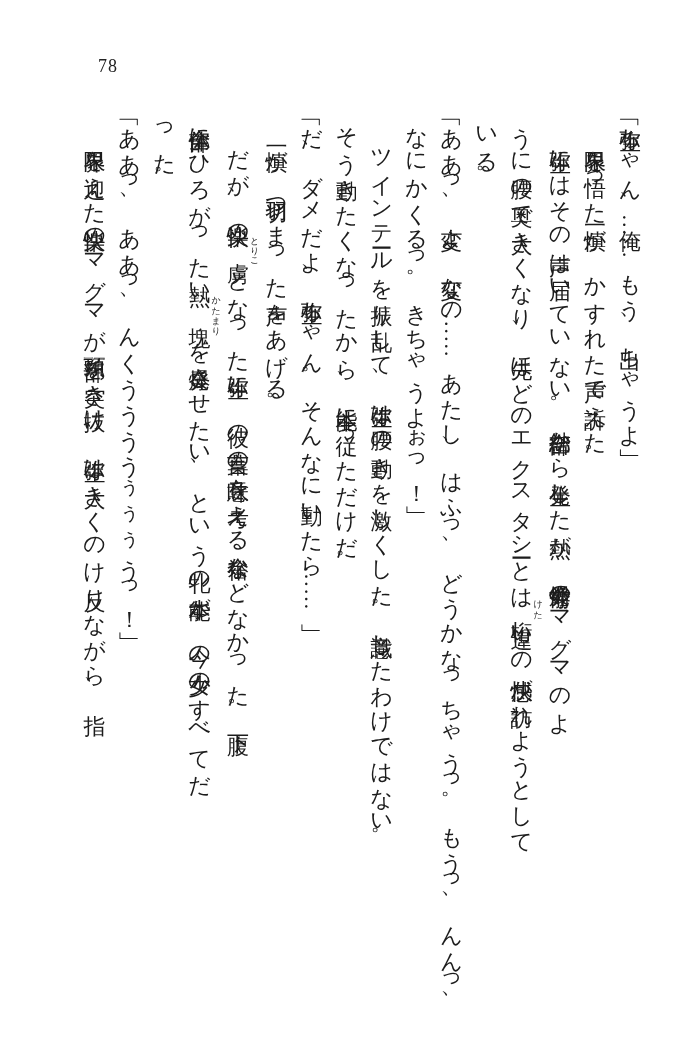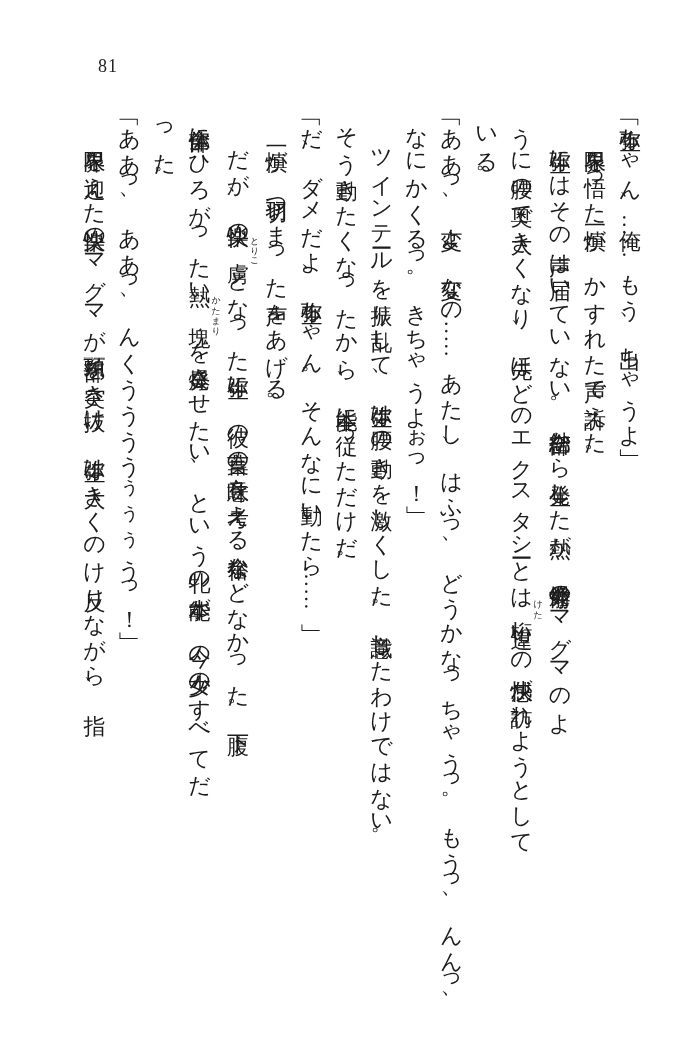--- a/index.html
+++ b/index.html
@@ -47,21 +47,21 @@
   }
   rt {
     font-size: 9px;
     letter-spacing: 0;
     font-family: "Liberation Serif", "DejaVu Serif", serif;
   }
 </style>
 </head>
 <body>
 
-<div class="page-number">81</div>
+<div class="page-number">78</div>
 
 <div class="text-area">
     <p class="">「弥生ちゃん、俺……もう、出ちゃうよ」</p>
     <p class="indent">限界を悟った慎一が、かすれた声で訴えた。</p>
     <p class="indent">弥生にはその声は届いていない。結合部から発生した熱が、爆発寸前のマグマのよ</p>
     <p class="">うに腰の奥で大きくなり、先ほどのエクスタシーとは<ruby>桁<rt>けた</rt></ruby>違いの快感が訪れようとして</p>
     <p class="">いる。</p>
     <p class="">「ああっ、変よ、変なの……あたし、はふっ、どうかなっちゃうっ。もうっ、んんっ、</p>
     <p class="">なにかくるっ。きちゃうよぉっ！」</p>
     <p class="indent">ツインテールを振り乱して、弥生は腰の動きを激しくした。意識したわけではない。</p>

